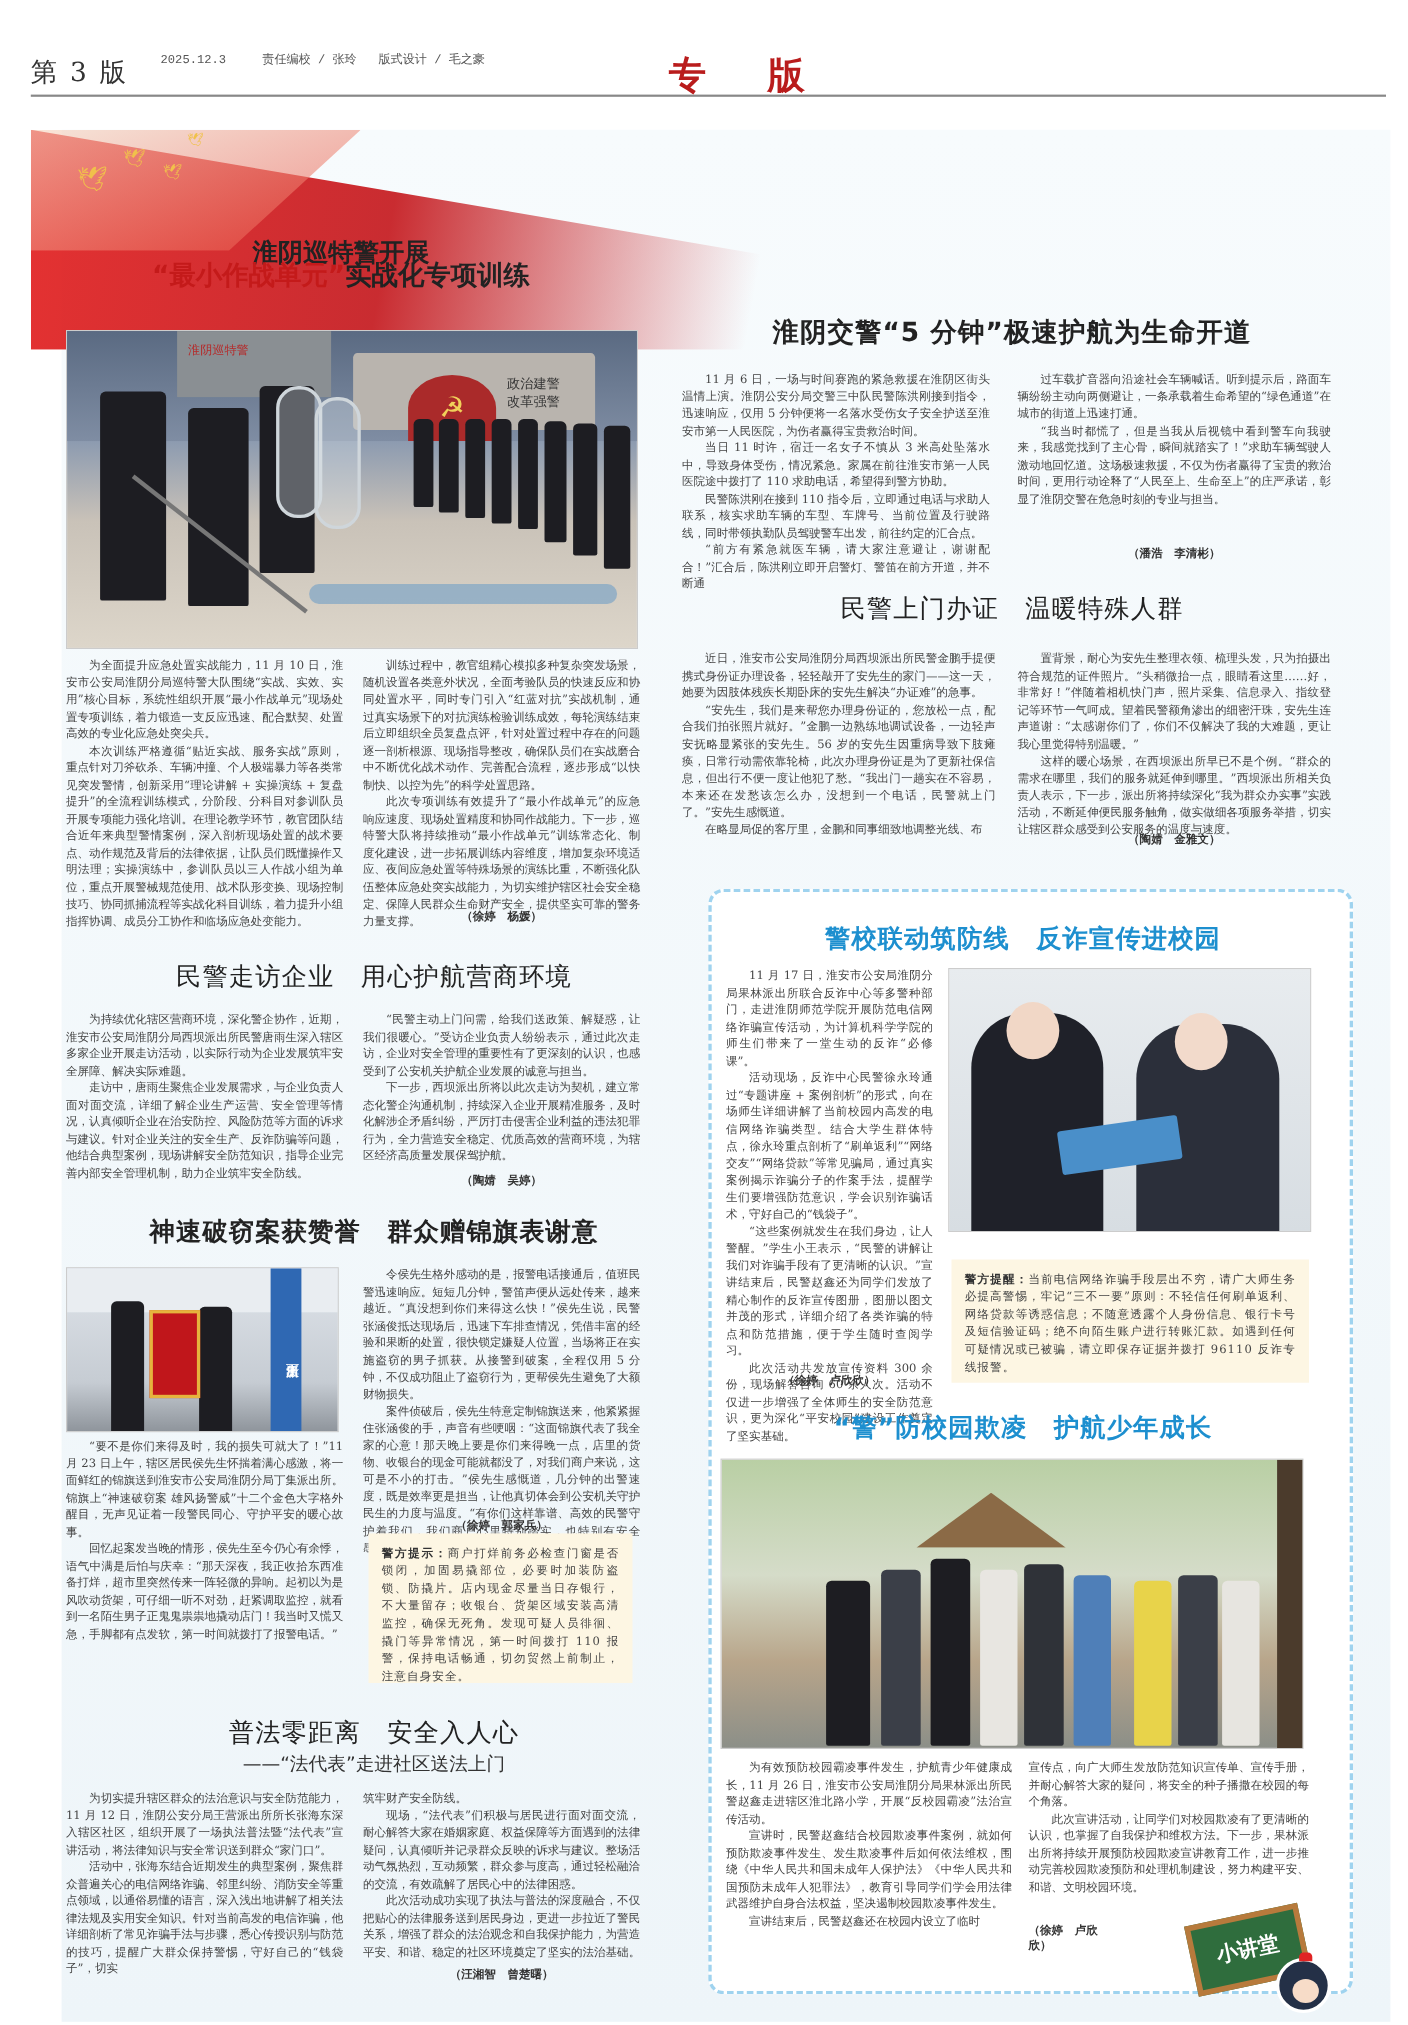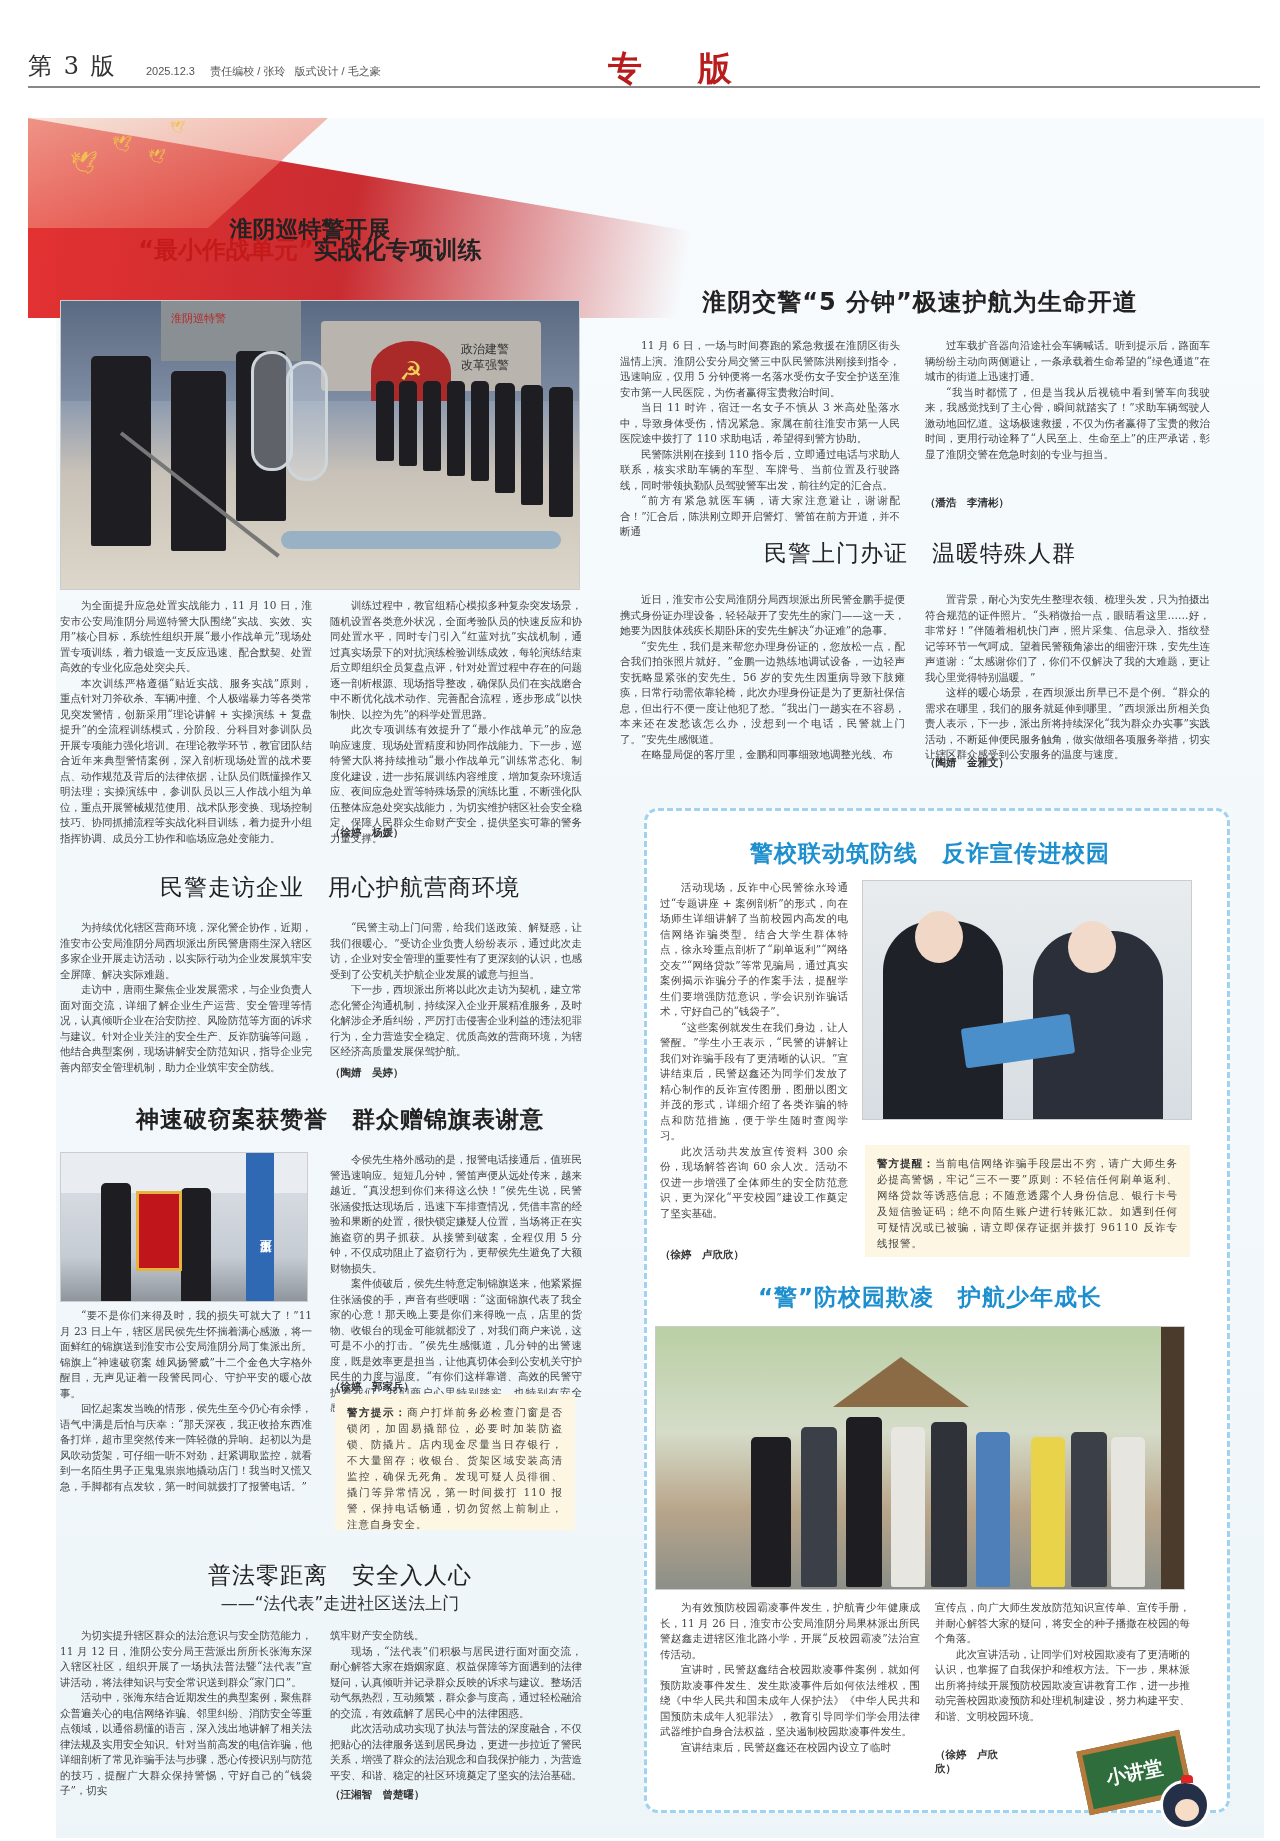--- a/index.html
+++ b/index.html
@@ -1,33 +1,33 @@
 <!DOCTYPE html>
 <html><head>
 <meta charset="utf-8">
 <style>
 *{box-sizing:border-box;margin:0;padding:0}
 body{width:1280px;height:1841px;background:#fff;font-family:"DejaVu Serif",serif;color:#333;position:relative;overflow:hidden}
 .abs{position:absolute}
 .hdr{left:28px;top:46px;width:1232px;height:42px;border-bottom:2px solid #888}
 .hdr .ed{position:absolute;left:0;top:4px;font-size:24px;color:#333;letter-spacing:2px}
-.hdr .meta{position:absolute;left:118px;top:18px;font-size:11px;color:#555;font-family:Liberation Sans, sans-serif}
+.hdr .meta{position:absolute;left:118px;top:0;font-size:11px;color:#555;font-family:Liberation Mono, monospace}
 .hdr .sec{position:absolute;left:580px;top:0;font-size:34px;font-weight:bold;color:#b91c1c;letter-spacing:22px;font-family:"DejaVu Sans",sans-serif}
 .page-bg{left:56px;top:118px;width:1208px;height:1720px;background:linear-gradient(180deg,#f7fbfd 0%,#eef5f9 100%)}
 .banner{left:28px;top:118px;width:820px;height:200px;background:linear-gradient(100deg,#e21b1b 0%,#c4151a 40%,rgba(255,255,255,0) 80%);clip-path:polygon(0 0,100% 70%,100% 100%,0 100%,0 0);opacity:.9}
 .banner2{left:28px;top:118px;width:300px;height:110px;background:linear-gradient(160deg,#f5d5c0,#e84a3d);opacity:.6;clip-path:polygon(0 0,100% 0,60% 100%,0 100%)}
 .dove{position:absolute;font-size:22px;color:#f0c14b}
 .h-main{text-align:center;font-family:"DejaVu Sans",sans-serif;font-weight:bold}
 .t1a{left:60px;top:214px;width:500px;font-size:23px;color:#222}
 .t1b{left:60px;top:234px;width:500px;font-size:24px;color:#222}
 .t1b .q{color:#c41a1a}
 .photo{background:linear-gradient(180deg,#6e7f96 0%,#8d9bb0 35%,#c9c2b8 60%,#ddd6ca 100%);border:1px solid #ccc;overflow:hidden}
 .body{font-size:10.5px;line-height:15.5px;color:#444;text-align:justify;text-indent:2em}
 .body p{text-indent:2em}
-.sig{text-align:left;font-weight:bold;font-size:10.5px;color:#333;font-family:"DejaVu Sans",sans-serif}
+.sig{text-align:center;font-weight:bold;font-size:10.5px;color:#333;font-family:"DejaVu Sans",sans-serif}
 .h2{font-family:"DejaVu Sans",sans-serif;font-size:23px;color:#222;text-align:center;letter-spacing:1px}
 .h2b{font-family:"DejaVu Sans",sans-serif;font-size:23px;color:#1d8fcf;text-align:center;font-weight:bold;letter-spacing:1px}
 .school{left:644px;top:808px;width:586px;height:1005px;border:3px dashed #9fd3ef;border-radius:14px;background:#fff}
 .tip{background:#fdf6e3;padding:10px 12px;font-size:10.5px;line-height:16px;color:#444;text-align:justify;letter-spacing:1px}
 .tip b{font-family:"DejaVu Sans",sans-serif;color:#333}
 .fig{position:absolute;background:#1d1d22;border-radius:5px 5px 2px 2px}
 .banner-flag{position:absolute;background:#c0161b;border:3px solid #e6b33d}
 .board{left:1082px;top:1740px;width:105px;height:65px;background:#2f6d3d;border:5px solid #b77a3c;transform:rotate(-12deg);color:#fff;font-size:19px;font-weight:bold;text-align:center;line-height:54px;font-family:"DejaVu Sans",sans-serif}
 </style>
 </head>
@@ -168,20 +168,21 @@
 
 <div class="abs h2b" style="left:650px;top:838px;width:560px">警校联动筑防线　反诈宣传进校园</div>
 <div class="abs photo" style="left:862px;top:880px;width:330px;height:240px;background:linear-gradient(180deg,#e8ecef,#d7dde2)">
   <div style="position:absolute;left:20px;top:40px;width:120px;height:200px;background:#1f2129;border-radius:50px 50px 0 0"></div>
   <div style="position:absolute;left:52px;top:30px;width:48px;height:52px;background:#f1d7c6;border-radius:50%"></div>
   <div style="position:absolute;left:170px;top:50px;width:130px;height:190px;background:#2b2f3a;border-radius:50px 50px 0 0"></div>
   <div style="position:absolute;left:205px;top:40px;width:48px;height:52px;background:#f2dacb;border-radius:50%"></div>
   <div style="position:absolute;left:100px;top:140px;width:110px;height:40px;background:#4a8fc9;transform:rotate(-8deg);border-radius:3px"></div>
 </div>
 <div class="abs body" style="left:660px;top:880px;width:188px">
+  <p>11 月 17 日，淮安市公安局淮阴分局果林派出所联合反诈中心等多警种部门，走进淮阴师范学院开展防范电信网络诈骗宣传活动，为计算机科学学院的师生们带来了一堂生动的反诈“必修课”。</p>
   <p>活动现场，反诈中心民警徐永玲通过“专题讲座 + 案例剖析”的形式，向在场师生详细讲解了当前校园内高发的电信网络诈骗类型。结合大学生群体特点，徐永玲重点剖析了“刷单返利”“网络交友”“网络贷款”等常见骗局，通过真实案例揭示诈骗分子的作案手法，提醒学生们要增强防范意识，学会识别诈骗话术，守好自己的“钱袋子”。</p>
   <p>“这些案例就发生在我们身边，让人警醒。”学生小王表示，“民警的讲解让我们对诈骗手段有了更清晰的认识。”宣讲结束后，民警赵鑫还为同学们发放了精心制作的反诈宣传图册，图册以图文并茂的形式，详细介绍了各类诈骗的特点和防范措施，便于学生随时查阅学习。</p>
   <p>此次活动共发放宣传资料 300 余份，现场解答咨询 60 余人次。活动不仅进一步增强了全体师生的安全防范意识，更为深化“平安校园”建设工作奠定了坚实基础。</p>
 </div>
 <div class="abs sig" style="left:660px;top:1248px;width:188px">（徐婷　卢欣欣）</div>
 <div class="abs tip" style="left:865px;top:1145px;width:325px;height:112px">
   <b>警方提醒：</b><span>当前电信网络诈骗手段层出不穷，请广大师生务必提高警惕，牢记“三不一要”原则：不轻信任何刷单返利、网络贷款等诱惑信息；不随意透露个人身份信息、银行卡号及短信验证码；绝不向陌生账户进行转账汇款。如遇到任何可疑情况或已被骗，请立即保存证据并拨打 96110 反诈专线报警。</span>
 </div>
 
 <div class="abs h2b" style="left:650px;top:1282px;width:560px">“警”防校园欺凌　护航少年成长</div>

